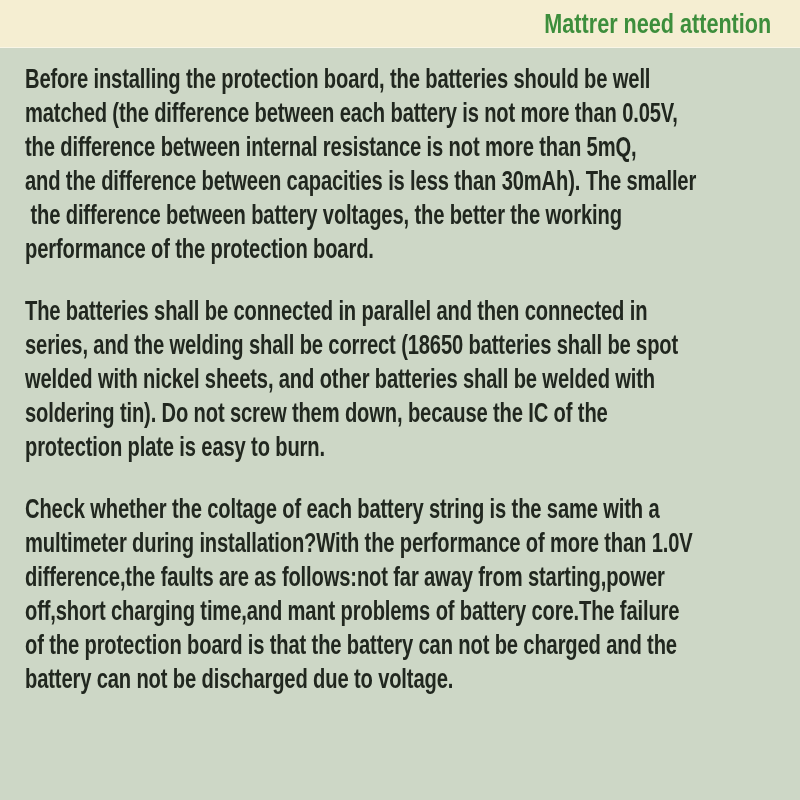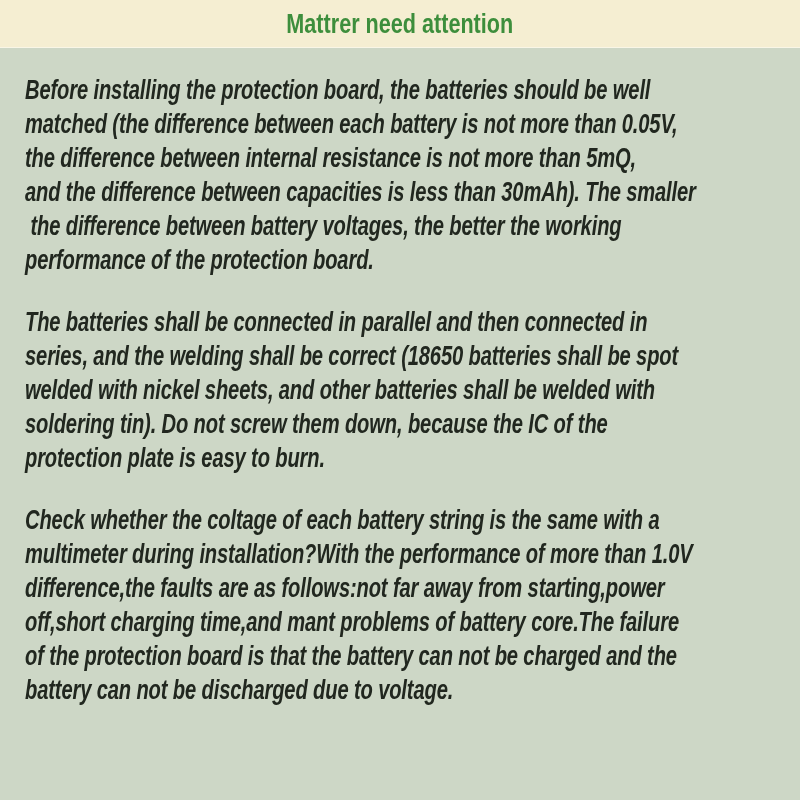--- a/index.html
+++ b/index.html
@@ -22,41 +22,40 @@
     height: 800px;
     display: flex;
     flex-direction: column;
   }
   .title-band {
     height: 48px;
     flex: 0 0 48px;
     background: var(--header-bg);
     display: flex;
     align-items: center;
-    justify-content: center;
+    justify-content: flex-end;
     box-shadow: inset 0 -1px 0 rgba(255,255,255,0.45);
   }
   .title-band h1 {
     margin: 0;
     font-size: 27px;
     font-weight: bold;
     color: var(--title);
     white-space: nowrap;
     transform: scaleX(0.80);
     transform-origin: 50% 50%;
     letter-spacing: 0;
   }
   .notice-body {
     flex: 1 1 auto;
     padding: 14px 25px 0 25px;
   }
   p.para {
-    margin: 11px 0 28px 0;
+    margin: 0 0 28px 0;
     padding: 0;
-    font-style: italic;
   }
   .line {
     display: block;
     white-space: pre;
     font-size: 28px;
     font-weight: bold;
     line-height: 34px;
     color: var(--text);
     transform: scaleX(0.72);
     transform-origin: 0 50%;

